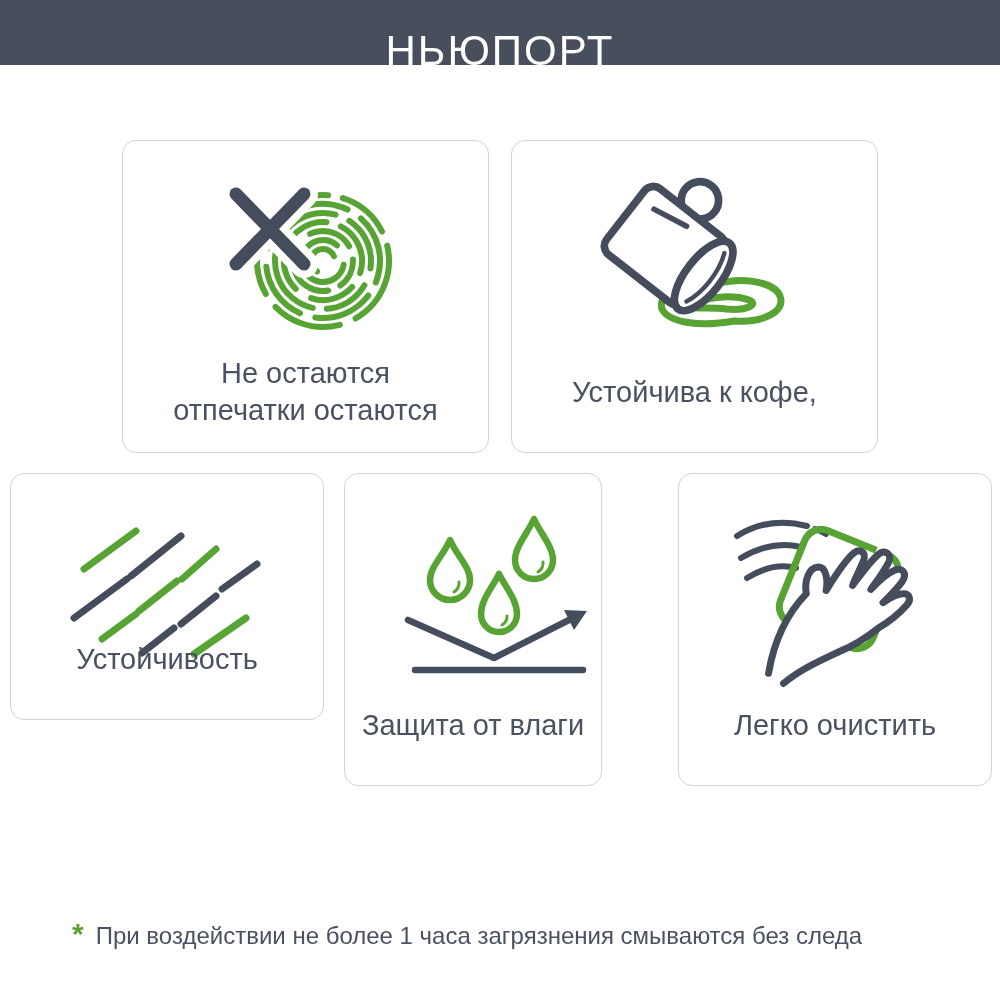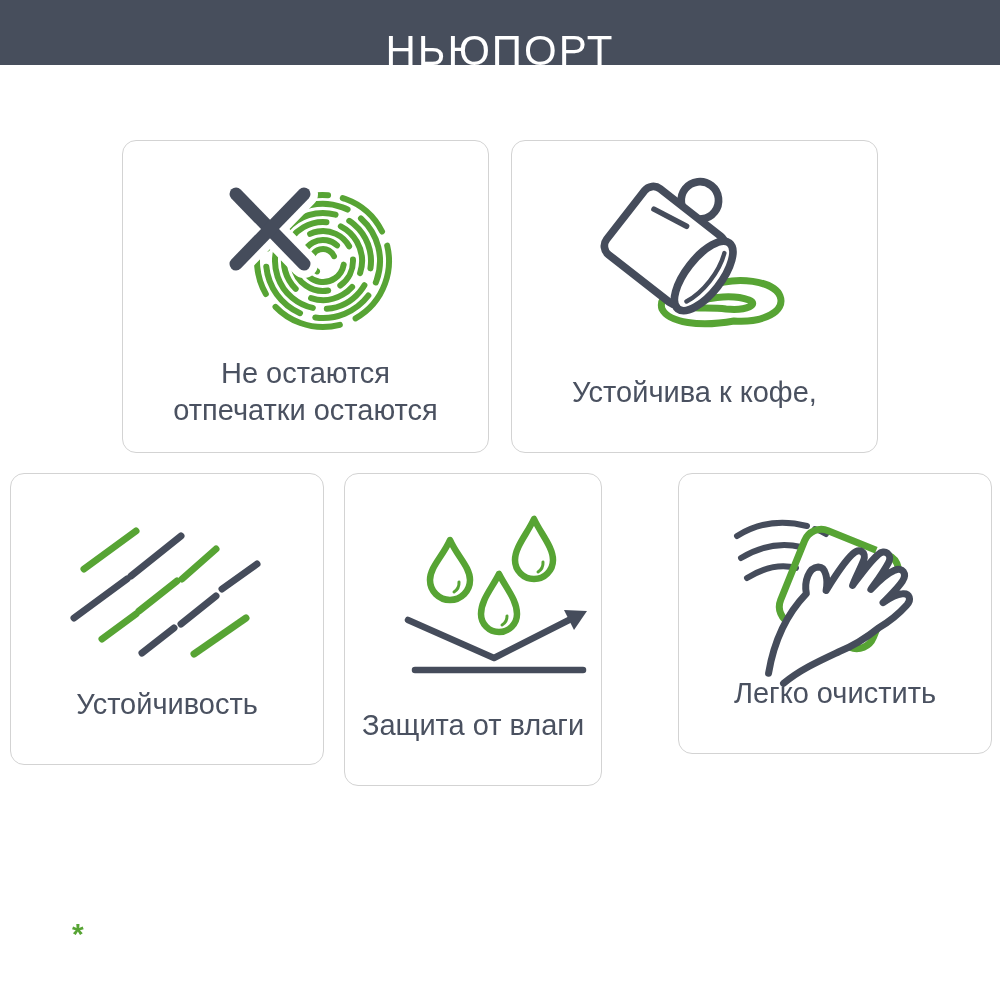--- a/index.html
+++ b/index.html
@@ -27,23 +27,23 @@
   .header-title{
     color:var(--header-text);font-size:42px;font-weight:500;letter-spacing:2px;margin-top:36px;
   }
   .card{
     position:absolute;background:#fff;
     border:1.5px solid var(--card-border);border-radius:14px;
   }
   .card svg{position:absolute;left:0;top:0;}
   .card-1{left:122px;top:140px;width:367px;height:313px;}
   .card-2{left:511px;top:140px;width:367px;height:313px;}
-  .card-3{left:10px;top:473px;width:314px;height:292px;}
+  .card-3{left:10px;top:473px;width:314px;height:247px;}
   .card-4{left:344px;top:473px;width:258px;height:313px;}
-  .card-5{left:678px;top:473px;width:314px;height:281px;}
+  .card-5{left:678px;top:473px;width:314px;height:313px;}
   .caption{
     position:absolute;left:0;right:0;bottom:20px;height:80px;
     display:flex;flex-direction:column;align-items:center;justify-content:center;
     font-size:29px;line-height:37px;font-weight:500;color:var(--text);
     text-align:center;white-space:nowrap;
   }
   .asterisk{
     color:var(--accent-green);font-size:32px;font-weight:700;
     position:relative;top:-4px;line-height:0;margin-left:2px;
   }
@@ -198,15 +198,16 @@
           C 10,64 -4,82 -12,102"></path>
       </g>
     </svg>
     <div class="caption">
       <span>Легко очистить</span>
     </div>
   </div>
 
   <div class="footnote">
     <span class="marker">*</span>
+    <span>При воздействии не более 1 часа загрязнения смываются без следа</span>
   </div>
 
 </div>
 
 </body></html>

